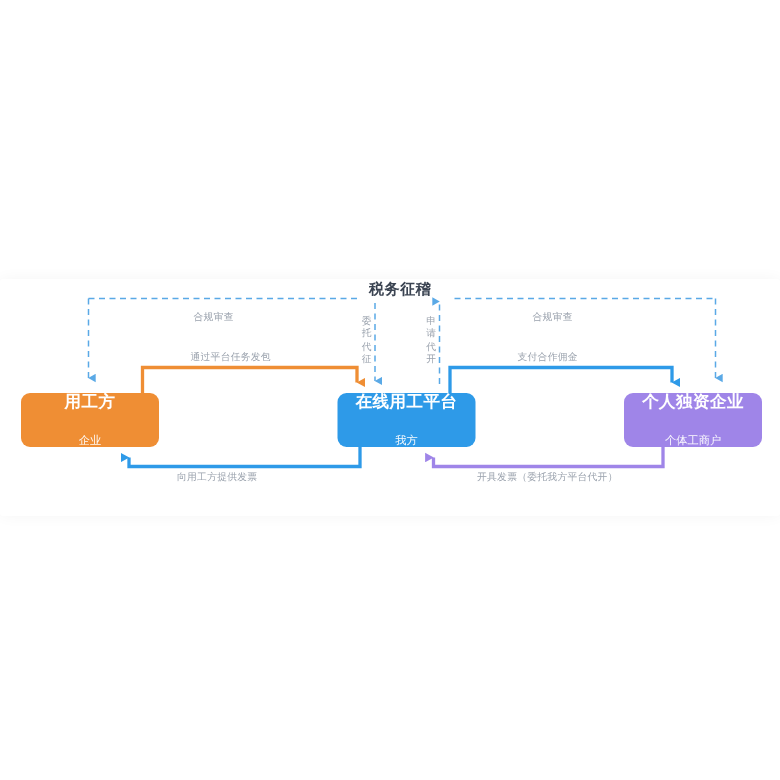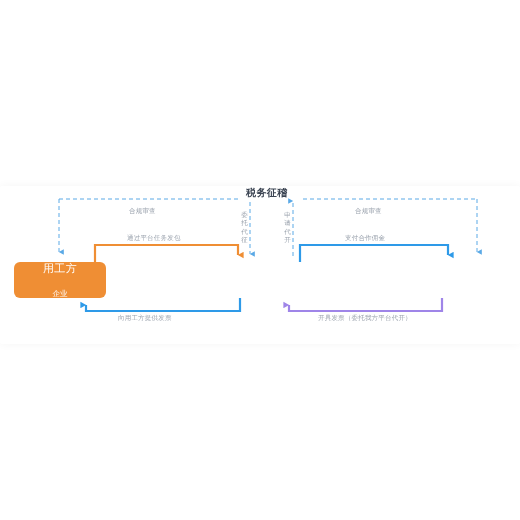--- a/index.html
+++ b/index.html
@@ -49,21 +49,21 @@
     display: flex;
     flex-direction: column;
     align-items: center;
     justify-content: center;
     color: #ffffff;
     text-align: center;
     line-height: 1.15;
   }
   .node .t1 {
     font-size: 11px;
-    font-weight: normal;
+    font-weight: bold;
     letter-spacing: 0.3px;
   }
   .node .t2 {
     font-size: 7.5px;
     font-weight: normal;
     margin-top: 15px;
     opacity: 0.95;
   }
 
   #node-employer {
@@ -189,21 +189,29 @@
 
   </svg>
 
   <div id="title-tax">税务征稽</div>
 
   <div class="node" id="node-employer">
     <div class="t1">用工方</div>
     <div class="t2">企业</div>
   </div>
 
-
+  <div class="node" id="node-platform">
+    <div class="t1">在线用工平台</div>
+    <div class="t2">我方</div>
+  </div>
+
+  <div class="node" id="node-enterprise">
+    <div class="t1">个人独资企业</div>
+    <div class="t2">个体工商户</div>
+  </div>
 
   <div class="lbl" id="lbl-audit-left">合规审查</div>
 
   <div class="lbl" id="lbl-audit-right">合规审查</div>
 
   <div class="lbl" id="lbl-dispatch">通过平台任务发包</div>
 
   <div class="lbl" id="lbl-invoice-left">向用工方提供发票</div>
 
   <div class="lbl" id="lbl-commission">支付合作佣金</div>

